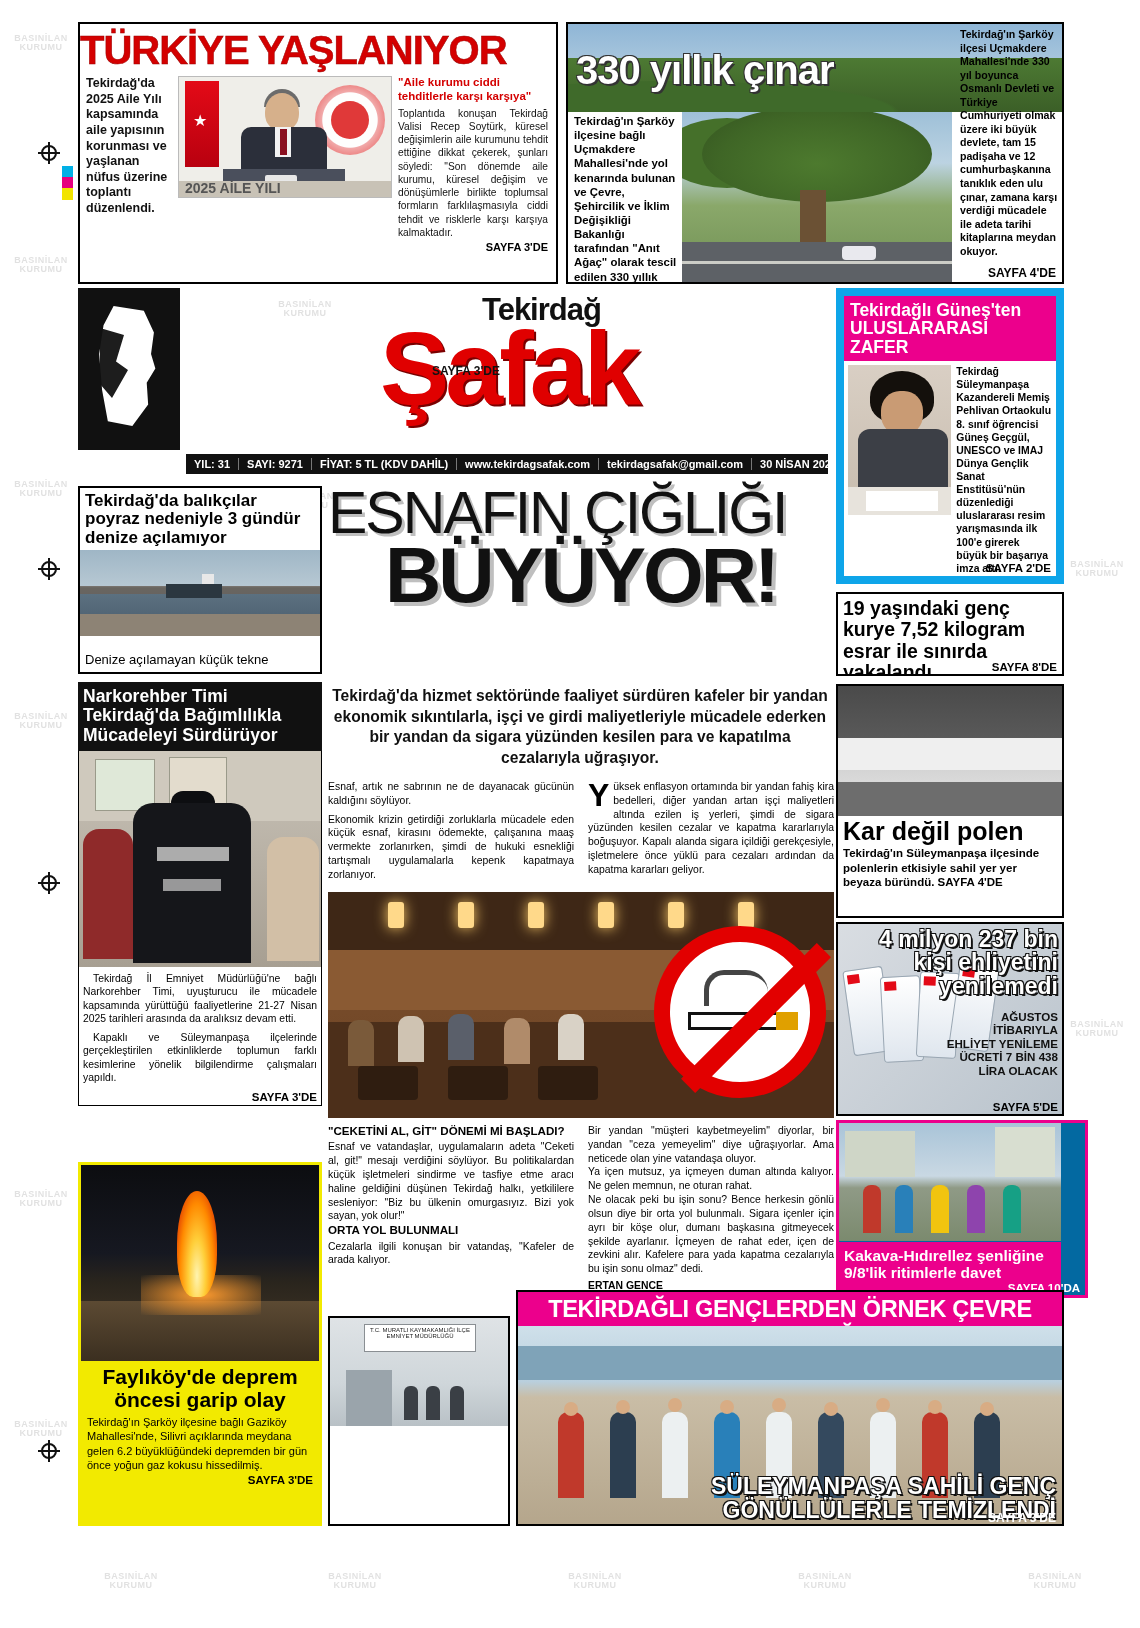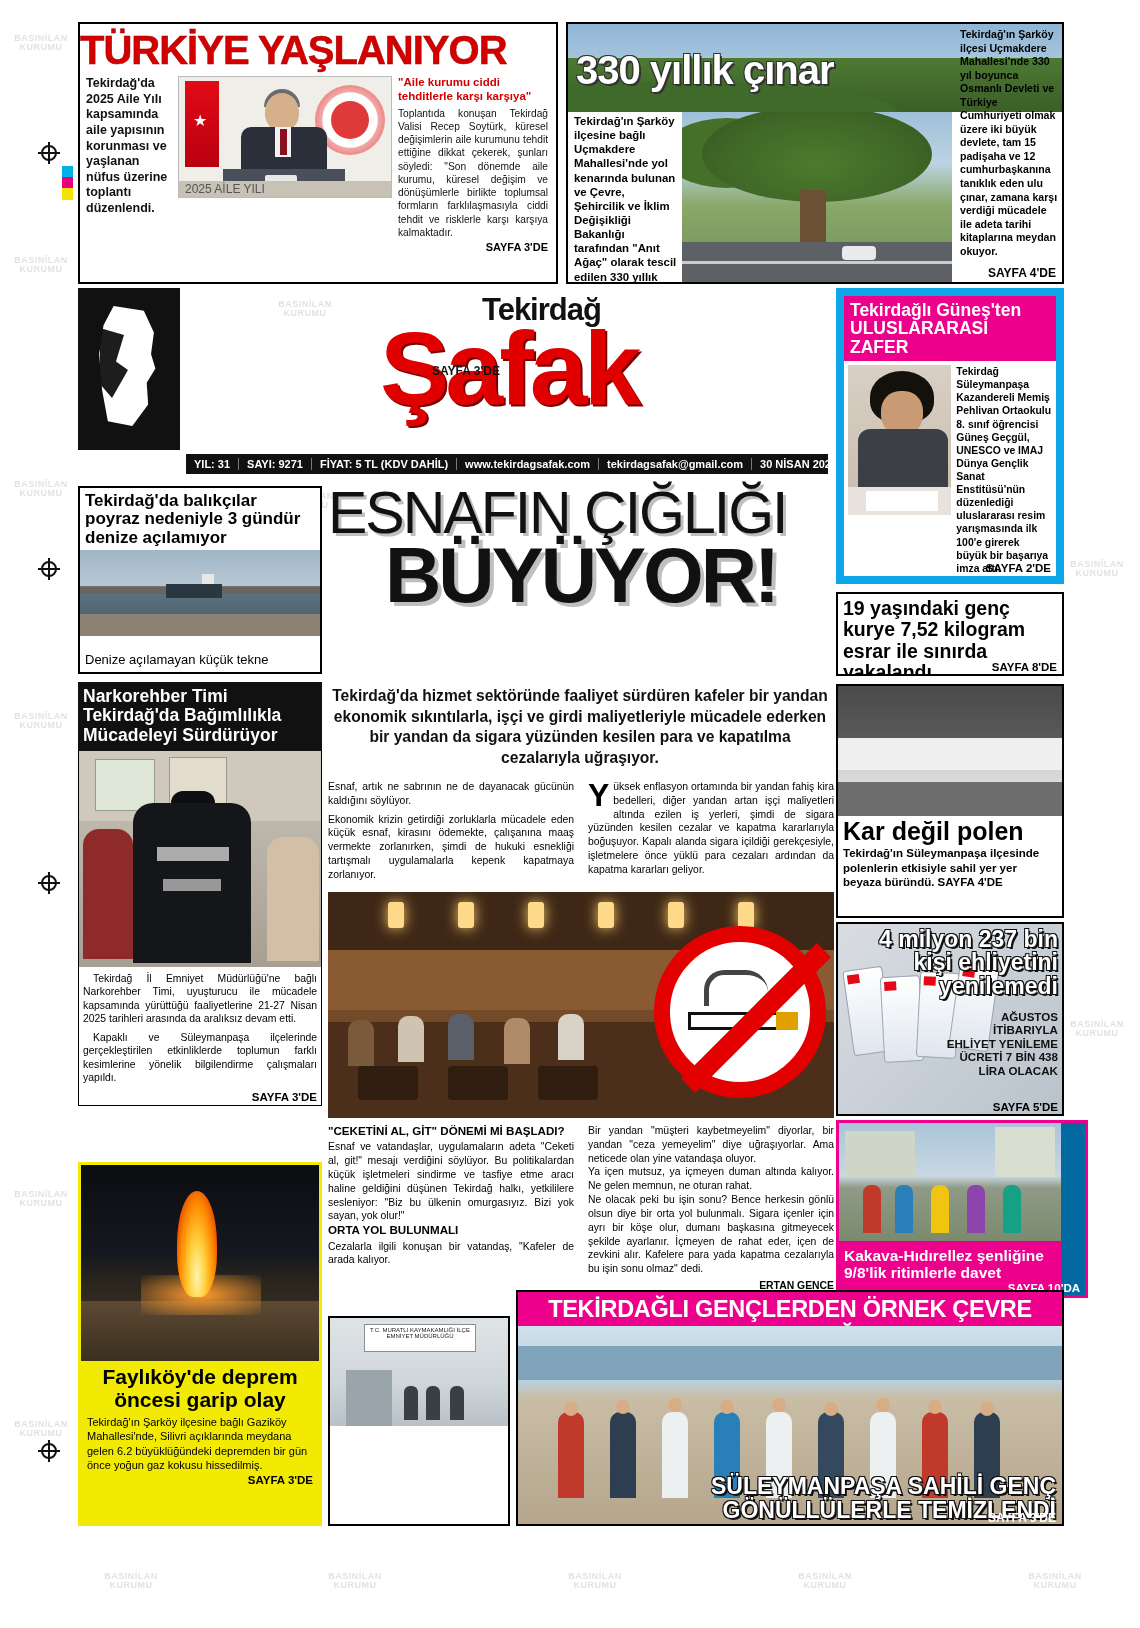--- a/index.html
+++ b/index.html
@@ -54,21 +54,21 @@
   .ph-podium .flag { position:absolute; left:6px; top:4px; width:34px; height:86px; background:linear-gradient(180deg,#e30a17,#b8000f); }
   .ph-podium .flag:after{content:"★"; position:absolute; color:#fff; left:8px; top:30px; font-size:16px;}
   .ph-podium .man-head { position:absolute; left:86px; top:16px; width:34px; height:38px; border-radius:50% 50% 45% 45%; background:#d6b08b; }
   .ph-podium .man-hair { position:absolute; left:85px; top:12px; width:36px; height:18px; border-radius:18px 18px 0 0; background:#6b6b6b; }
   .ph-podium .man-body { position:absolute; left:62px; top:50px; width:86px; height:50px; background:#2b2f3a; border-radius:10px 10px 0 0; }
   .ph-podium .man-shirt { position:absolute; left:96px; top:50px; width:16px; height:30px; background:#f2f2f2; }
   .ph-podium .tie { position:absolute; left:101px; top:52px; width:7px; height:26px; background:#8a1020; }
   .ph-podium .podium { position:absolute; left:44px; bottom:0; width:122px; height:28px; background:#4a4f5c; }
   .ph-podium .podlogo { position:absolute; left:86px; bottom:6px; width:32px; height:16px; background:#e8e8e8; border-radius:2px;}
   .ph-podium .banner { position:absolute; left:0; bottom:0; width:100%; height:16px; background:#c8c2b6; }
-  .ph-podium .banner-txt{ position:absolute; left:6px; bottom:1px; font-size:12px; color:#555; font-weight:normal;}
+  .ph-podium .banner-txt{ position:absolute; left:6px; bottom:1px; font-size:14px; color:#555; font-weight:bold;}
 
   
   #t-cinar { left:566px; top:22px; width:498px; height:262px; border:2px solid #000; background:#fff; }
   #t-cinar .hd { font-size:40px; font-weight:bold; color:#fff; letter-spacing:-1px;
     text-shadow:2px 2px 0 #333, -1px -1px 0 #333, 1px -1px 0 #333, -1px 1px 0 #333;
     position:absolute; left:8px; top:24px; z-index:5; }
   #t-cinar .topimg { position:absolute; left:0; top:0; width:498px; height:88px;
      background:linear-gradient(180deg,#6f8fb0 0%, #8fb2cd 40%, #c8d8e2 100%); }
   #t-cinar .lead { position:absolute; left:6px; top:90px; width:104px; font-size:11.4px; font-weight:bold; line-height:1.24; }
   #t-cinar .mainimg { position:absolute; left:114px; top:88px; width:270px; height:170px; overflow:hidden;}
@@ -179,21 +179,21 @@
     border:16px solid #e20000; background:#fff; }
   #nosmoke .cig { position:absolute; left:18px; top:70px; width:110px; height:18px; background:#fff; border:3px solid #111;}
   #nosmoke .cig i { position:absolute; right:-3px; top:-3px; width:22px; height:18px; background:#e0a000;}
   #nosmoke .bar { position:absolute; left:-10px; top:66px; width:192px; height:20px; background:#e20000; transform:rotate(-45deg); transform-origin:50% 50%; }
   #nosmoke .smoke { position:absolute; left:34px; top:28px; width:64px; height:36px; border-left:5px solid #444; border-top:5px solid #444; border-radius:20px 22px 0 0; }
 
   #story2 { left:328px; top:1124px; width:506px; }
   #story2 .cols { display:flex; gap:14px; }
   #story2 .col { width:246px; font-size:10.4px; line-height:1.33; text-align:justify;}
   #story2 .sh { font-weight:bold; font-size:11.6px; line-height:1.15; margin-bottom:3px;}
-  #story2 .sign { font-weight:bold; text-align:right; font-size:10.4px; margin-top:3px;}
+  #story2 .sign { font-weight:bold; text-align:left; font-size:10.4px; margin-top:3px;}
 
   
   #polen { left:836px; top:684px; width:228px; height:234px; border:2px solid #000; background:#fff;}
   #polen .img { height:130px; position:relative; overflow:hidden;}
   #polen .hd { font-size:25px; font-weight:bold; padding:2px 5px 0; line-height:1.05;}
   #polen .txt { font-size:11.5px; font-weight:bold; line-height:1.24; padding:2px 5px 4px;}
   .ph-polen { position:absolute; inset:0; background:linear-gradient(180deg,#4a4a4a 0%, #5b5b5b 45%, #cfcfcf 55%, #e8e8e8 100%); }
   .ph-polen .strip { position:absolute; left:0; top:52px; width:100%; height:32px; background:#efefef; }
   .ph-polen .strip2{ position:absolute; left:0; bottom:0; width:100%; height:34px; background:#6d6d6d;}
 

